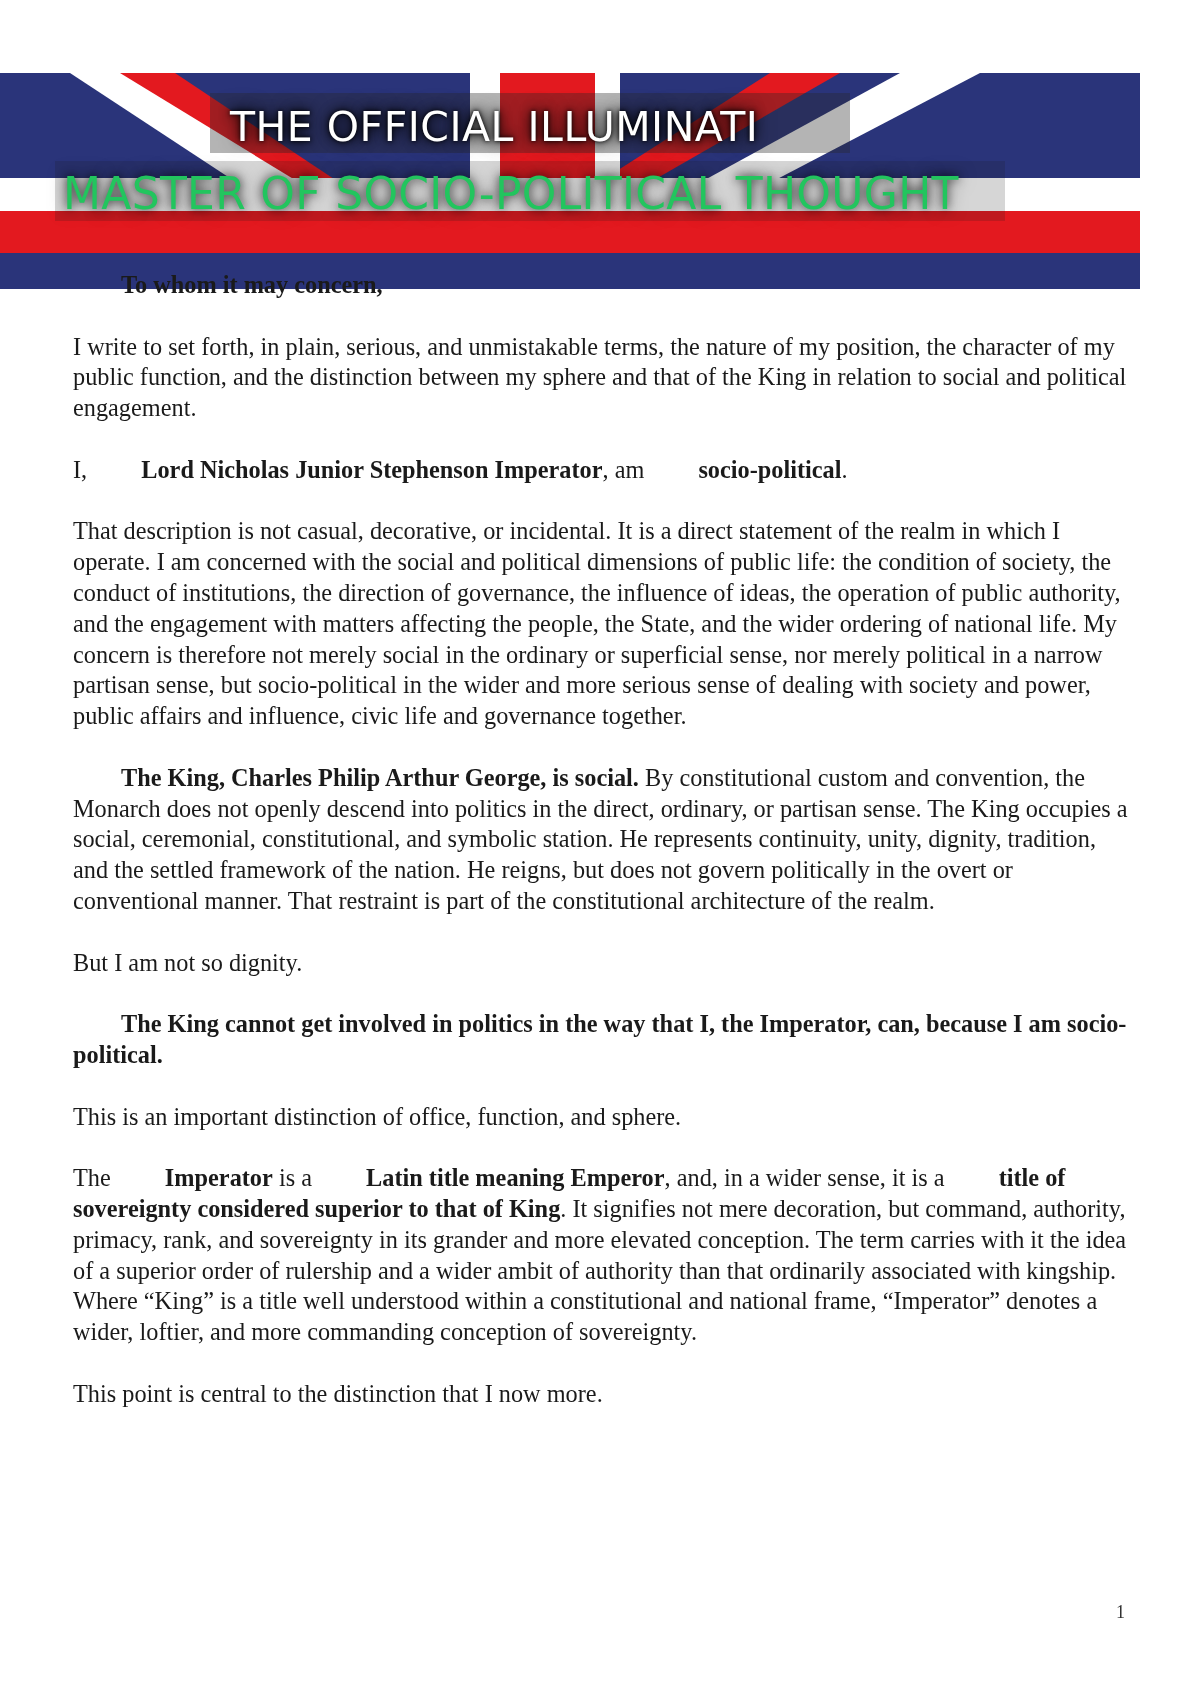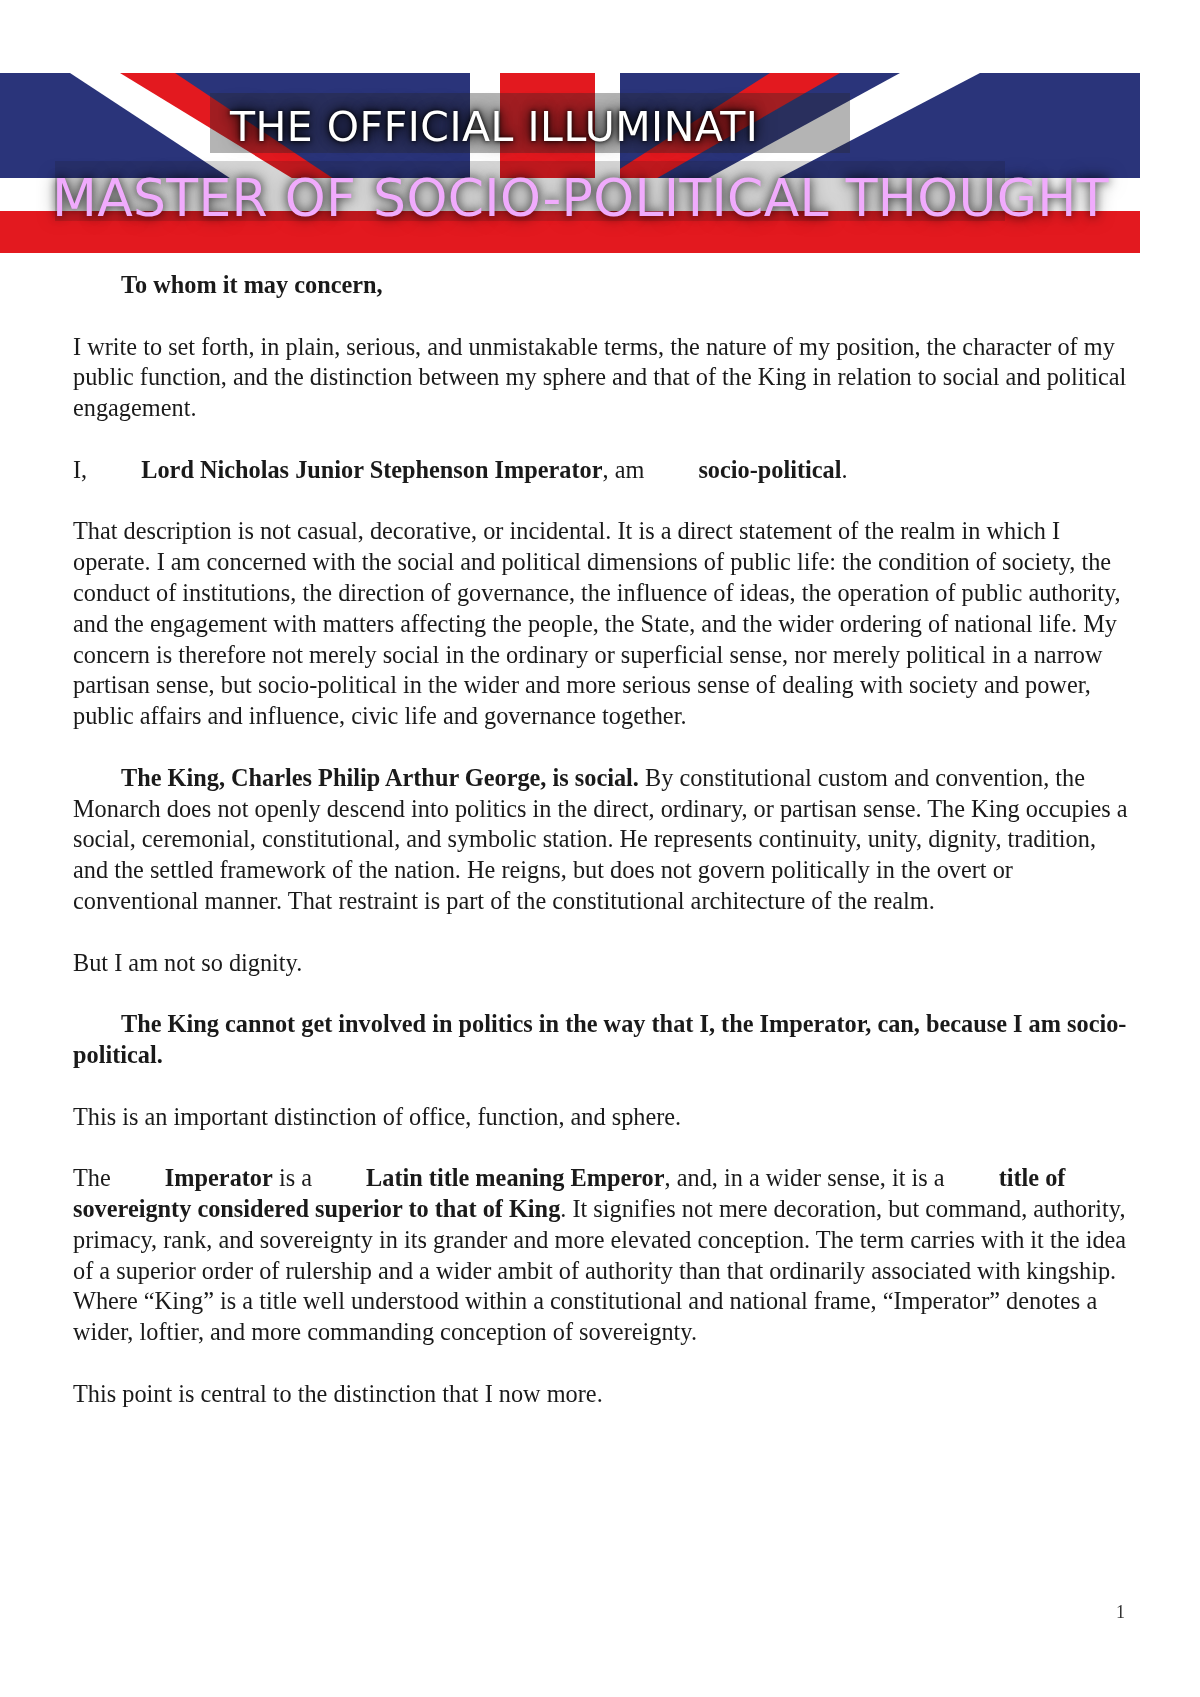--- a/index.html
+++ b/index.html
@@ -1,24 +1,24 @@
 <!DOCTYPE html>
 <html><head>
 <meta charset="utf-8">
 <style>
   html, body { margin:0; padding:0; background:#ffffff; }
   body { width:1200px; height:1697px; position:relative; overflow:hidden;
          font-family:"Liberation Serif","DejaVu Serif",serif; color:#1a1a1a; }
-  .banner { position:absolute; left:0; top:73px; width:1140px; height:180px; overflow:hidden; background:#2a347a; }
+  .banner { position:absolute; left:0; top:73px; width:1140px; height:216px; overflow:hidden; background:#2a347a; }
   .banner svg { position:absolute; left:0; top:0; }
   .banner-title { position:absolute; left:230px; top:30px; font-family:"DejaVu Sans","Liberation Sans",sans-serif;
                   font-size:41px; color:#ffffff; letter-spacing:0.5px; white-space:nowrap;
                   text-shadow:0 0 12px #000, 0 0 20px rgba(0,0,0,0.8), 0 0 4px #000; }
-  .banner-sub { position:absolute; left:52px; top:95px; font-family:"DejaVu Sans","Liberation Sans",sans-serif;
-                font-size:52px; color:#f0abfc; letter-spacing:0.3px; white-space:nowrap;
+  .banner-sub { position:absolute; left:63px; top:95px; font-family:"DejaVu Sans","Liberation Sans",sans-serif;
+                font-size:44px; color:#22c55e; letter-spacing:0.3px; white-space:nowrap;
                 text-shadow:0 0 10px rgba(0,0,0,0.75), 0 0 18px rgba(0,0,0,0.5); }
   .content { position:absolute; left:73px; top:270px; width:1060px; font-size:24.3px; line-height:30.8px; }
   .content p { margin:0 0 30.8px 0; }
   b { font-weight:bold;margin-left:48px; }
   .page-num { position:absolute; left:1116px; top:1602px; font-size:18px; color:#333; }
 </style>
 </head>
 <body>
 
 <div class="banner">

